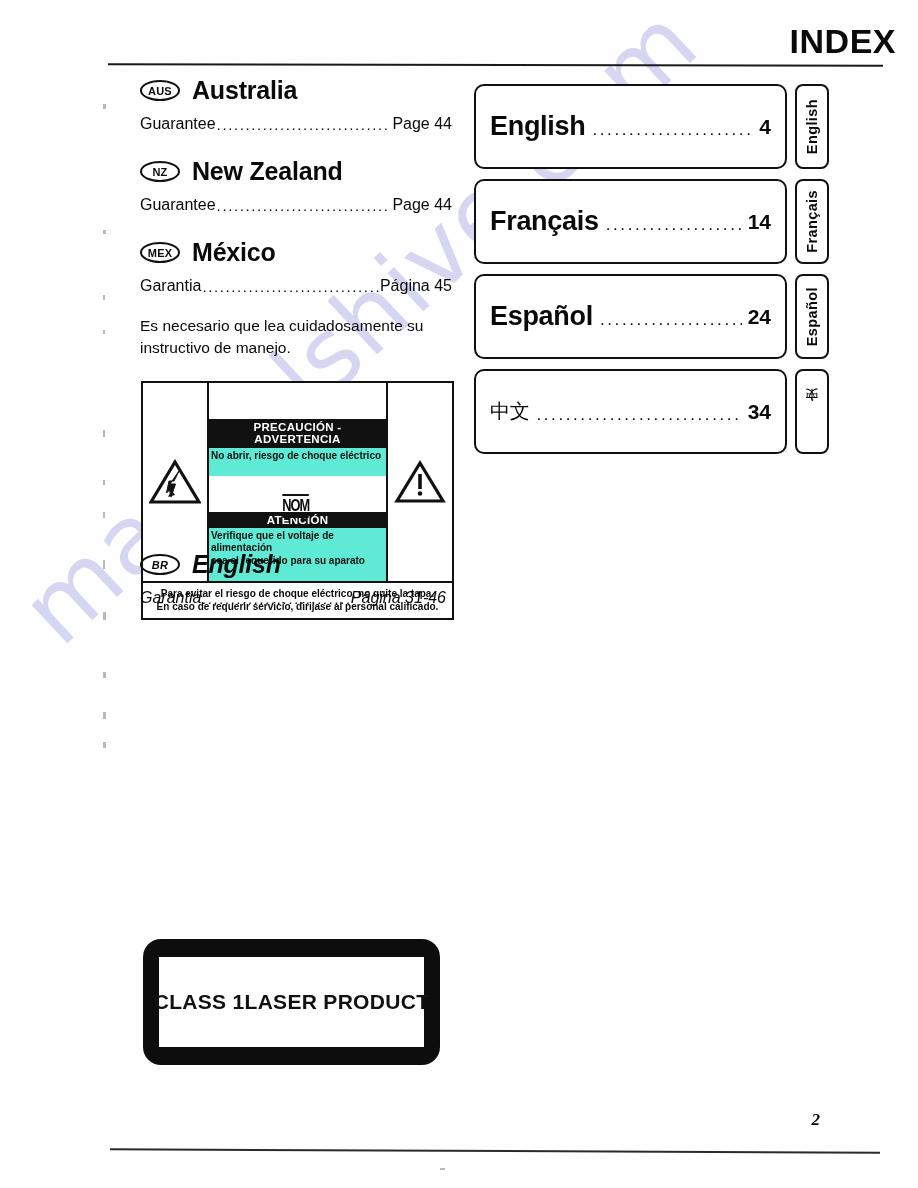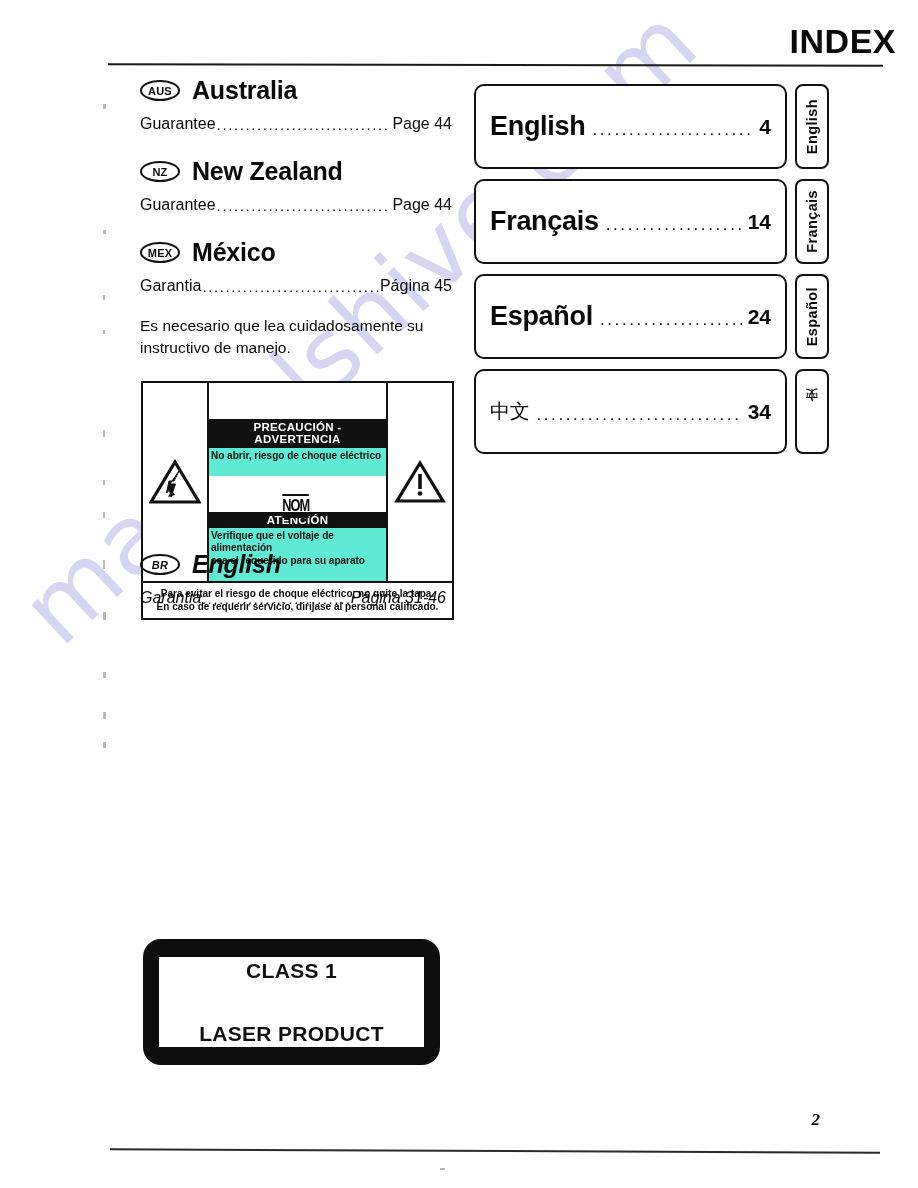--- a/index.html
+++ b/index.html
@@ -264,23 +264,23 @@
     border-radius: 18px;
     box-sizing: border-box;
     padding: 18px 16px;
     z-index: 4;
   }
   #laser-inner {
     width: 100%;
     height: 100%;
     background: #ffffff;
     display: flex;
-    flex-direction: column;
-    align-items: center;
-    justify-content: space-between;
+    flex-direction: row;
+    align-items: center;
+    justify-content: center;
     box-sizing: border-box;
   }
   .laser-line {
     font-size: 21px;
     font-weight: bold;
     letter-spacing: 0.3px;
     line-height: 1.3;
     color: #111;
     font-family: "Liberation Sans", sans-serif;
     white-space: nowrap;

